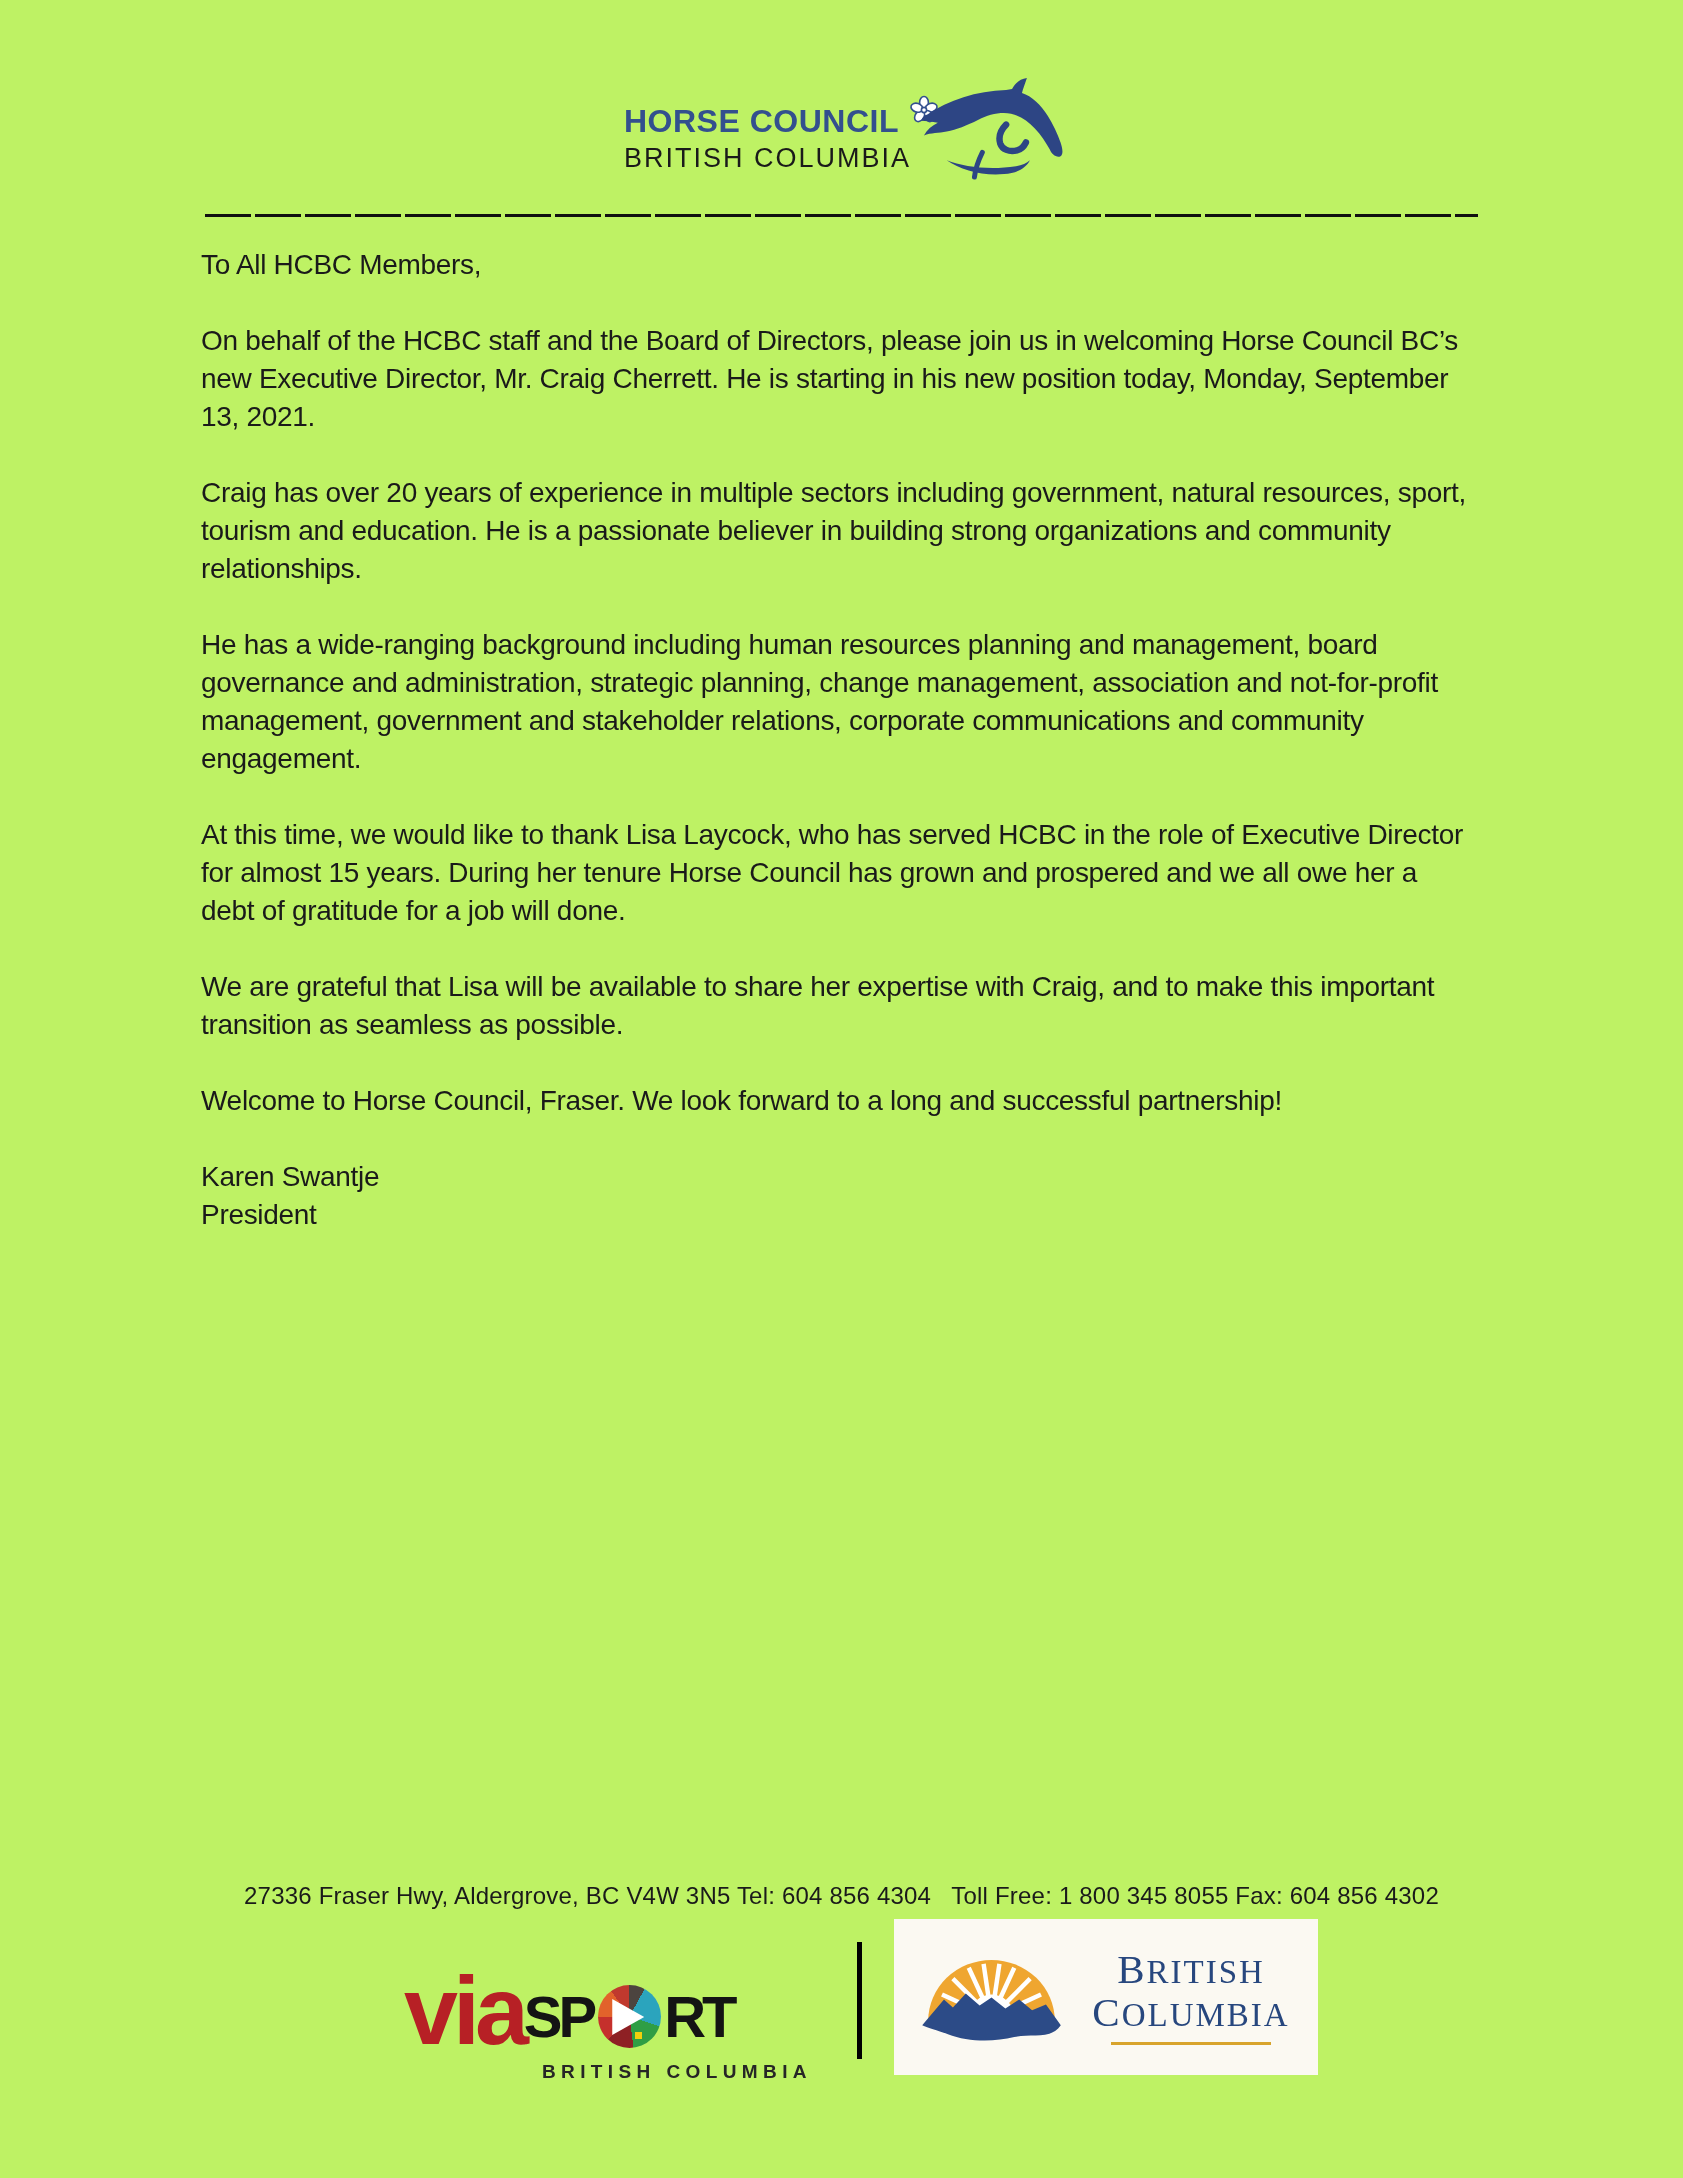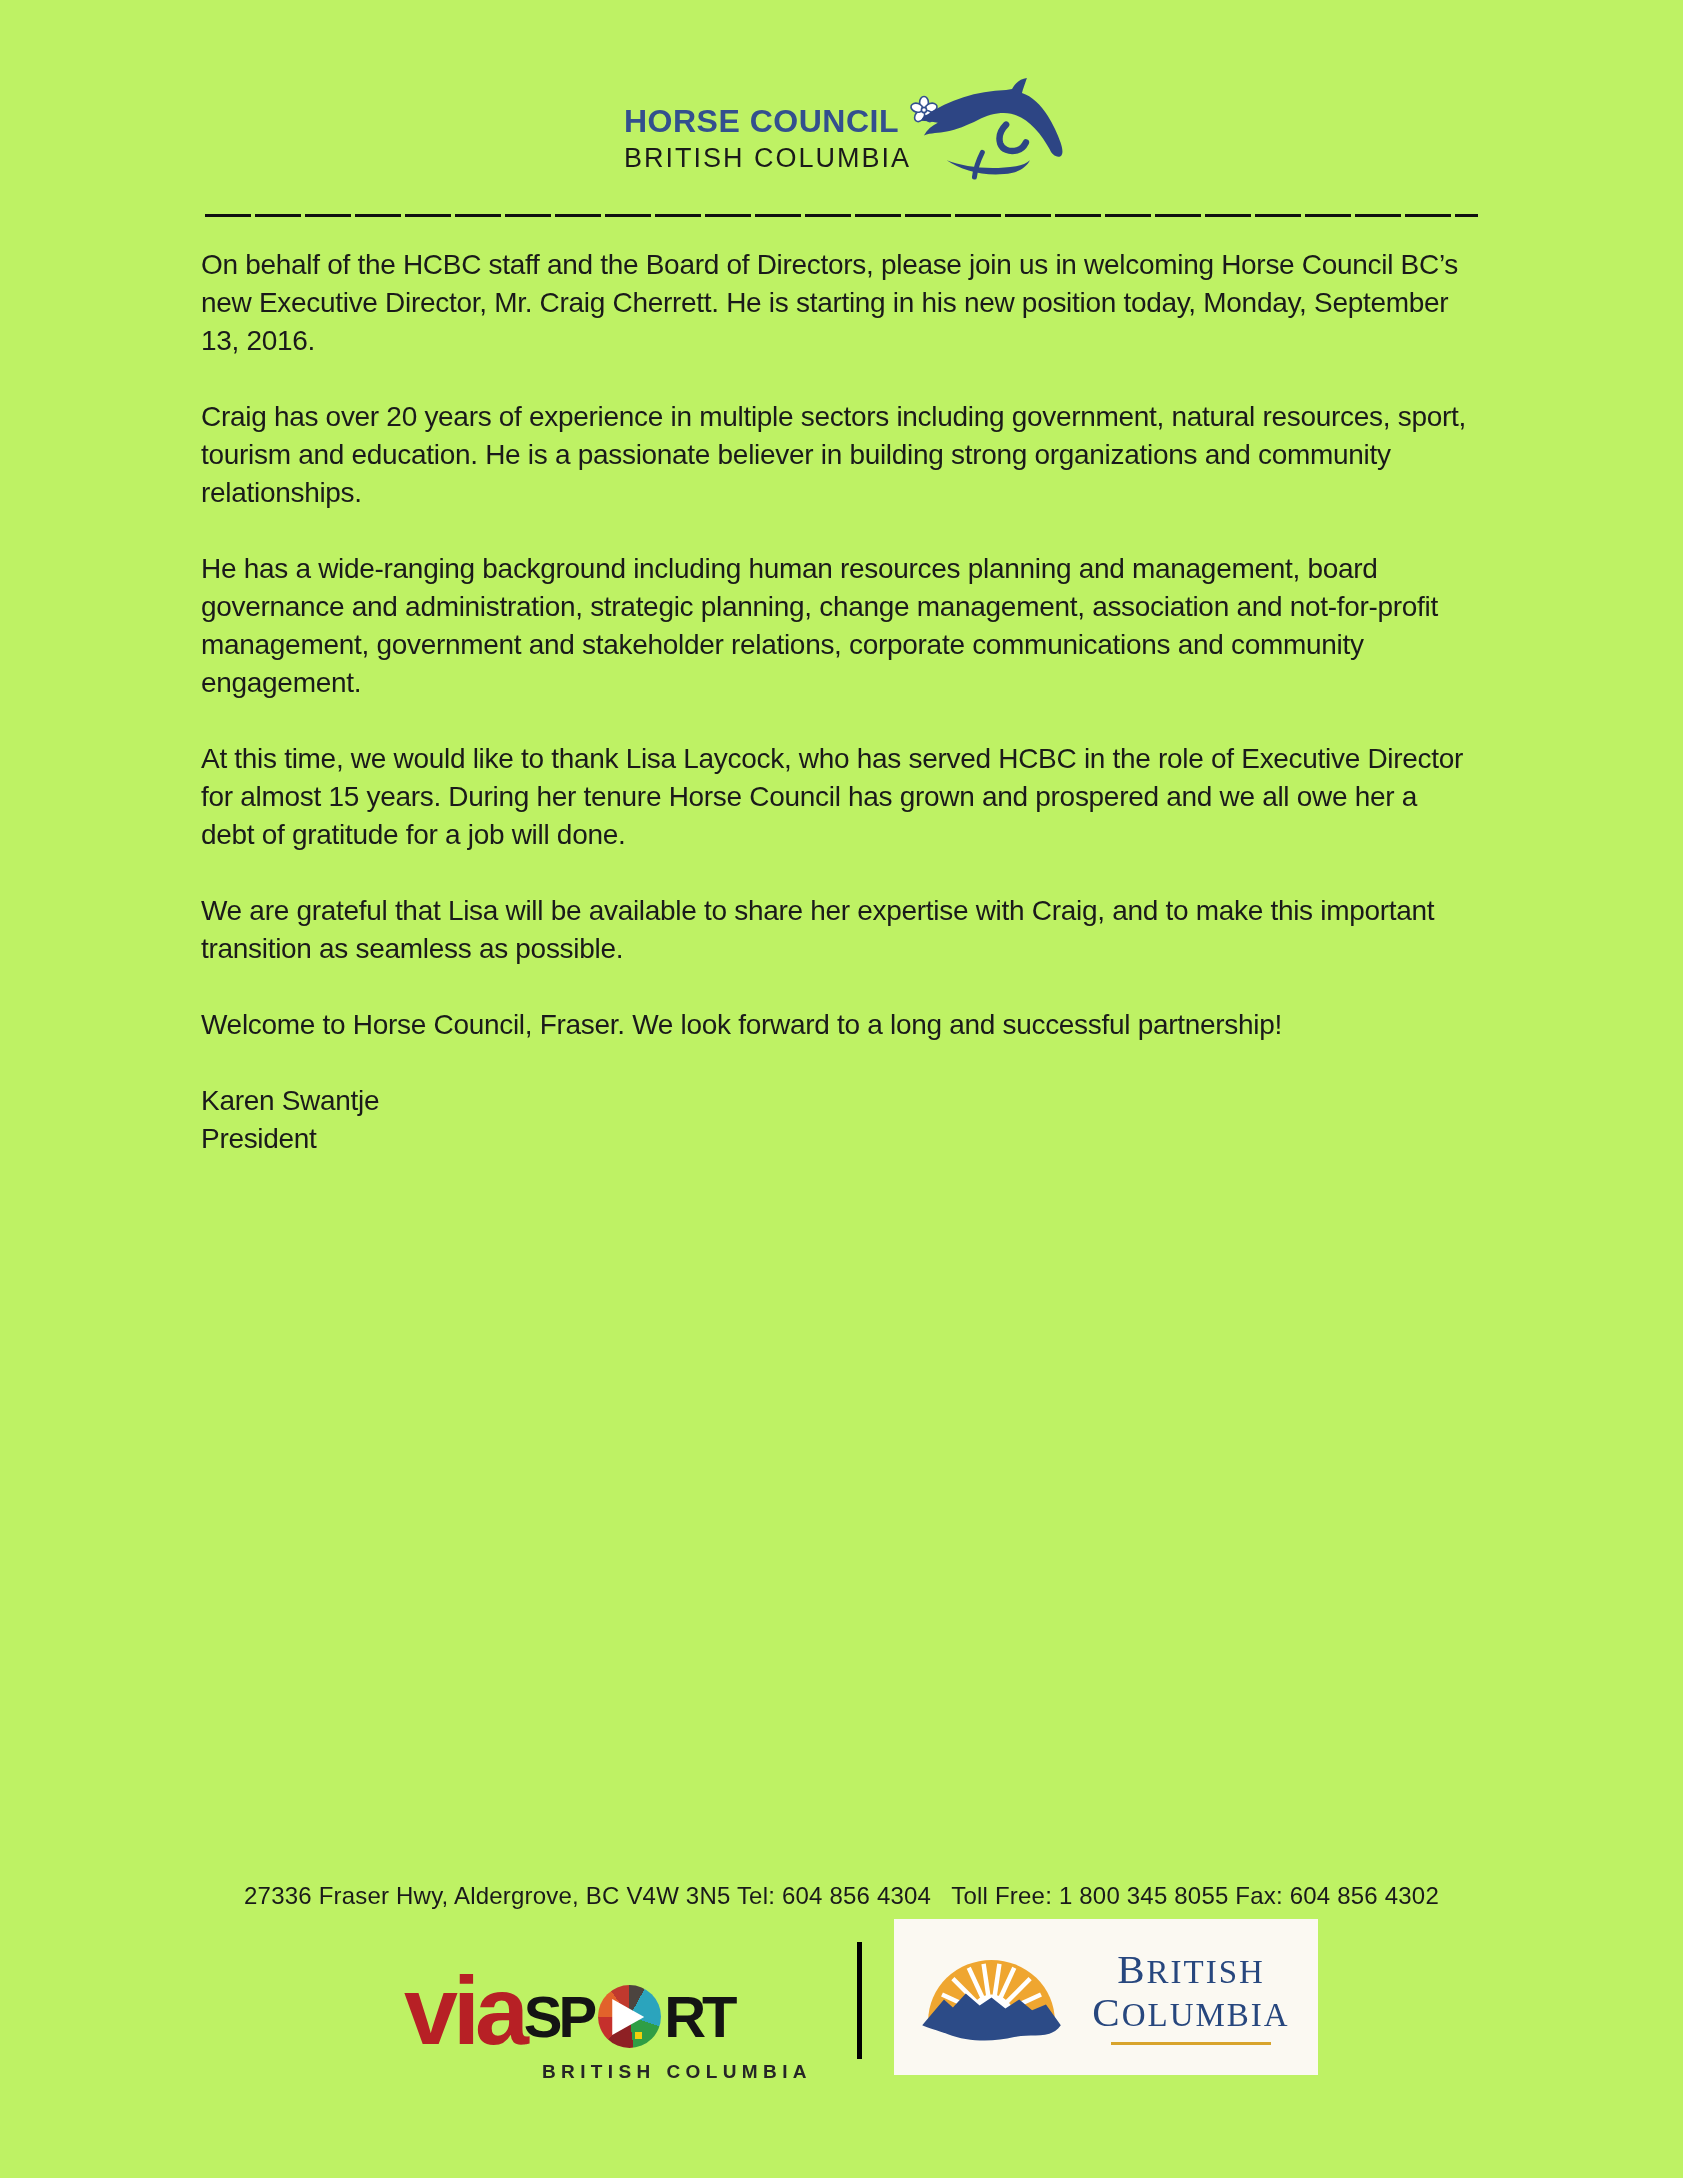--- a/index.html
+++ b/index.html
@@ -235,23 +235,26 @@
     <path class="navy-stroke" fill="none" stroke-width="5" stroke-linecap="round" d="M64,76 C60,84 57,93 56,101"></path>
     <path class="navy" d="M28,84 C46,91 72,94 98,90 C104,89 109,87 112,84
       C108,92 99,97 86,98 C64,100 42,94 28,84 Z"></path>
   </svg>
 
   <div class="header-rule"></div>
 
   <div class="letter">
     <div>
         <p class="para">
+          <span class="line">To All HCBC Members,</span>
+        </p>
+        <p class="para">
           <span class="line">On behalf of the HCBC staff and the Board of Directors, please join us in welcoming Horse Council BC’s</span>
           <span class="line">new Executive Director, Mr. Craig Cherrett. He is starting in his new position today, Monday, September</span>
-          <span class="line">13, 2016.</span>
+          <span class="line">13, 2021.</span>
         </p>
         <p class="para">
           <span class="line">Craig has over 20 years of experience in multiple sectors including government, natural resources, sport,</span>
           <span class="line">tourism and education. He is a passionate believer in building strong organizations and community</span>
           <span class="line">relationships.</span>
         </p>
         <p class="para">
           <span class="line">He has a wide-ranging background including human resources planning and management, board</span>
           <span class="line">governance and administration, strategic planning, change management, association and not-for-profit</span>
           <span class="line">management, government and stakeholder relations, corporate communications and community</span>

